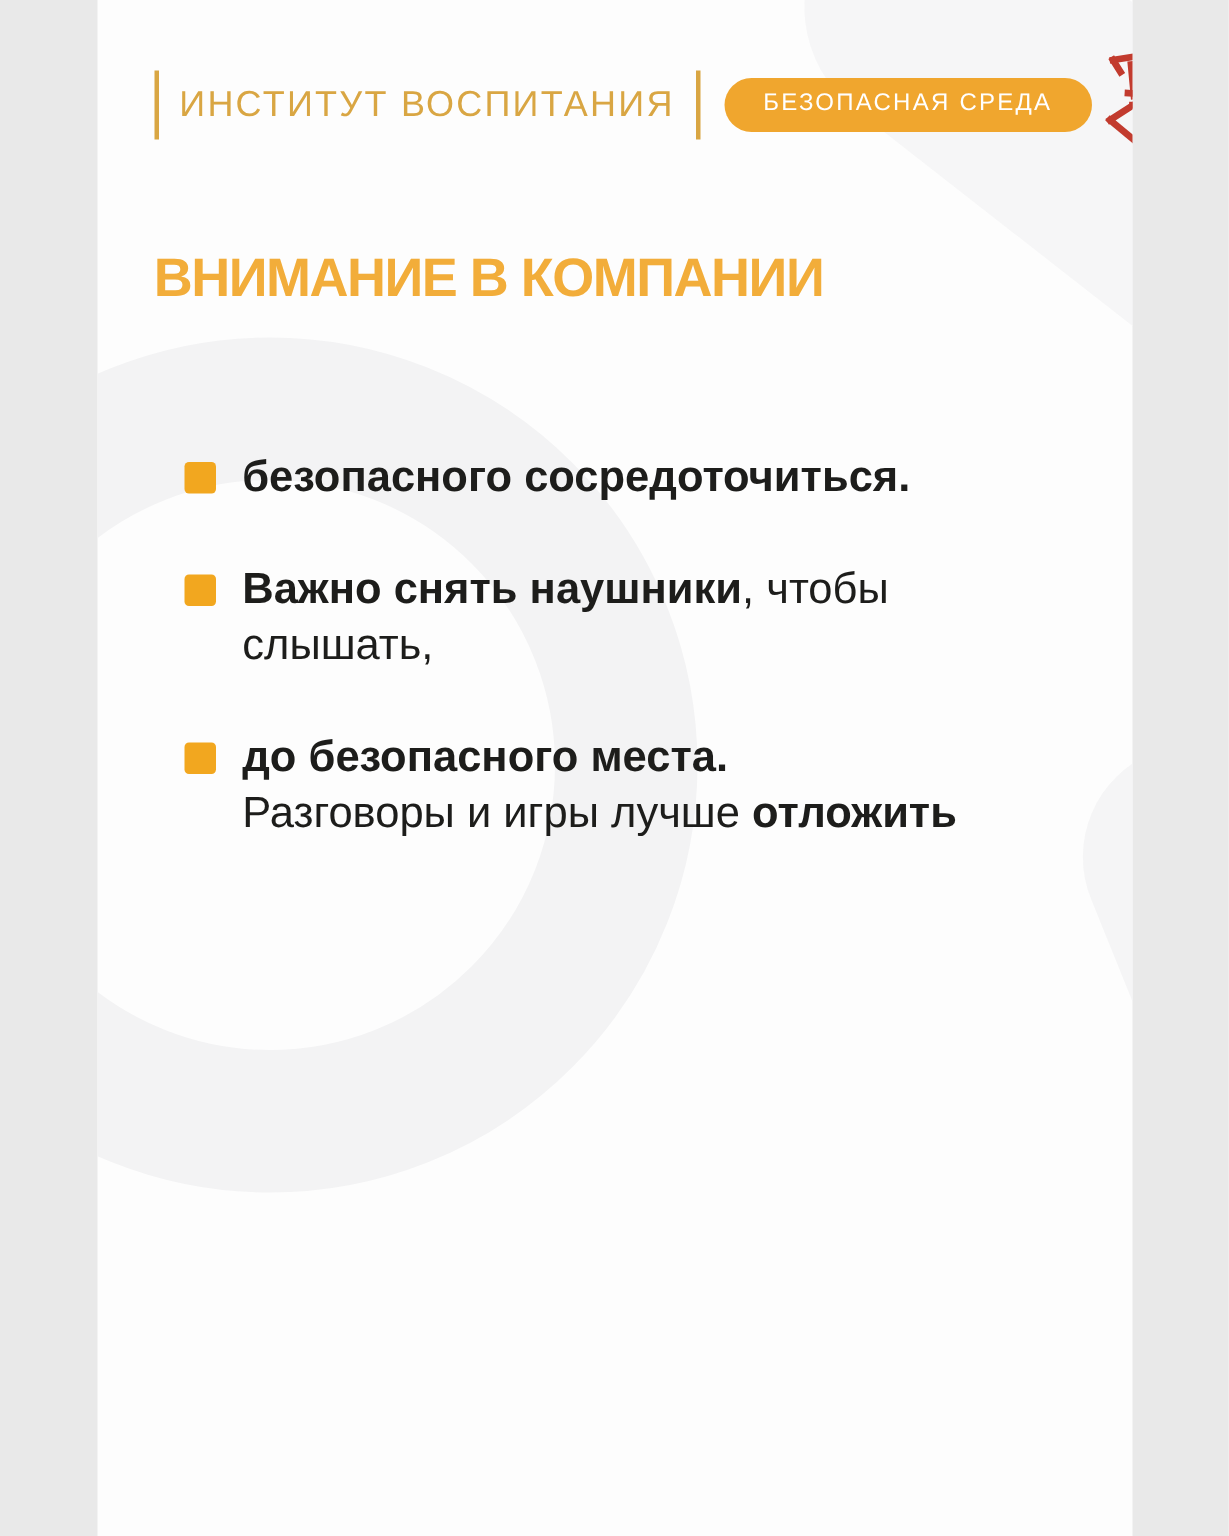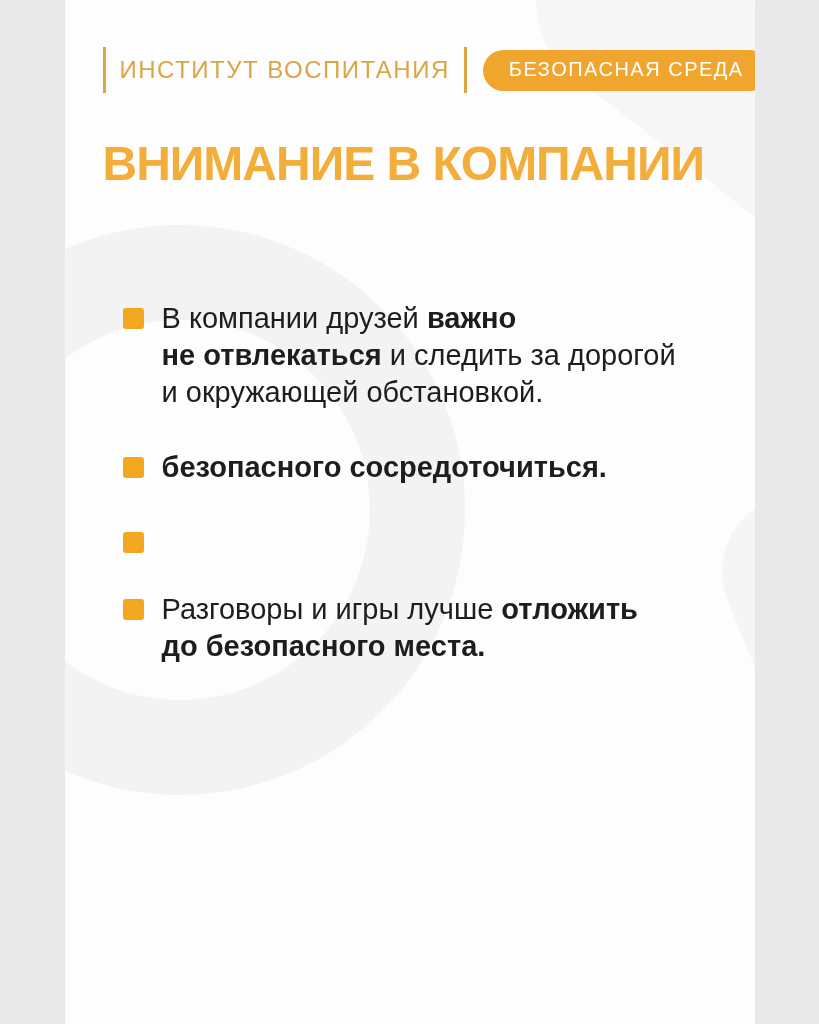--- a/index.html
+++ b/index.html
@@ -58,37 +58,37 @@
     color:var(--brand-gold);
     font-size:24px;
     letter-spacing:1.5px;
     white-space:nowrap;
     font-weight:400;
   }
   .badge{
     margin-left:16px;
     background:var(--badge-bg);
     color:var(--badge-text);
-    font-size:20px;
+    font-size:16px;
     letter-spacing:1.5px;
     padding:8px 26px 10px;
     border-radius:24px;
     white-space:nowrap;
   }
   .logo{
     margin-left:auto;
     width:80px;height:80px;
     display:flex;align-items:center;justify-content:center;
   }
   .logo svg{width:80px;height:80px;}
   
   .title{
-    position:absolute;left:38px;top:136px;
+    position:absolute;left:38px;top:164px;
     color:var(--title-gold);
-    font-size:48px;
+    font-size:36px;
     font-weight:800;
     letter-spacing:-1px;
     white-space:nowrap;
   }
   
   .bullets{
     position:absolute;left:58px;top:300px;right:44px;
   }
   .bullet-item{
     display:flex;
@@ -140,38 +140,31 @@
       </svg>
     </span>
   </div>
 
   <h1 class="title">ВНИМАНИЕ В КОМПАНИИ</h1>
 
   <div class="bullets">
       <div class="bullet-item">
         <span class="marker"></span>
         <div class="bullet-text">
-          <div class="line"><span>В компании друзей </span><span class="bold">важно</span></div>
-          <div class="line"><span class="bold">не отвлекаться</span><span> и следить за дорогой</span></div>
-          <div class="line"><span>и окружающей обстановкой.</span></div>
-        </div>
-      </div>
-      <div class="bullet-item">
-        <span class="marker"></span>
-        <div class="bullet-text">
           <div class="line"><span class="bold">безопасного сосредоточиться.</span></div>
         </div>
       </div>
       <div class="bullet-item">
         <span class="marker"></span>
         <div class="bullet-text">
+          <div class="line"><span class="bold">Важно снять наушники</span><span>, чтобы слышать,</span></div>
         </div>
       </div>
       <div class="bullet-item">
         <span class="marker"></span>
         <div class="bullet-text">
+          <div class="line"><span class="bold">до безопасного места.</span></div>
           <div class="line"><span>Разговоры и игры лучше </span><span class="bold">отложить</span></div>
-          <div class="line"><span class="bold">до безопасного места.</span></div>
         </div>
       </div>
     </div>
 
 </div>
 
 </body></html>

